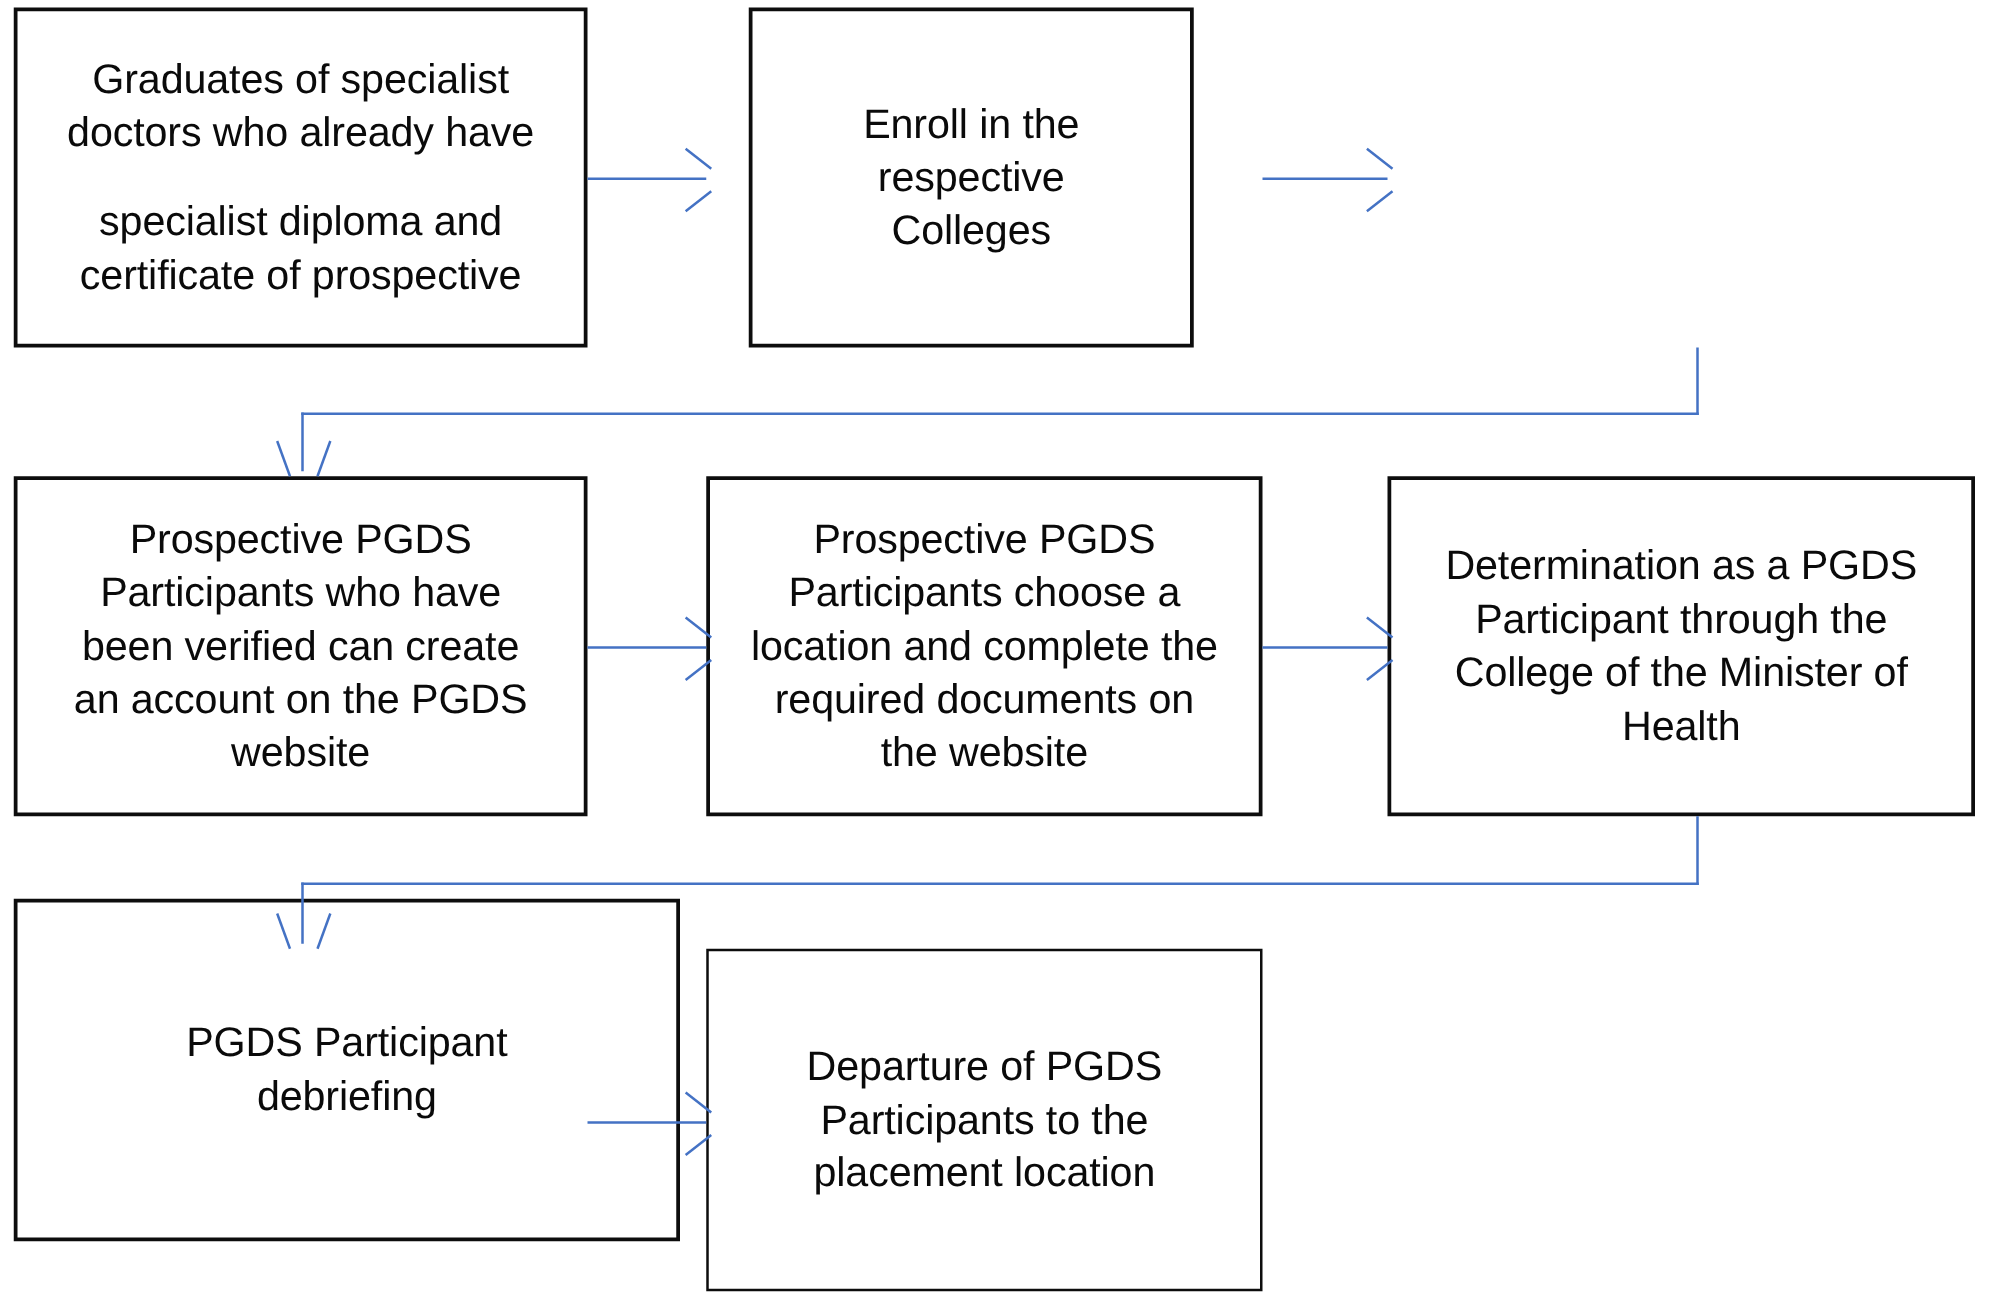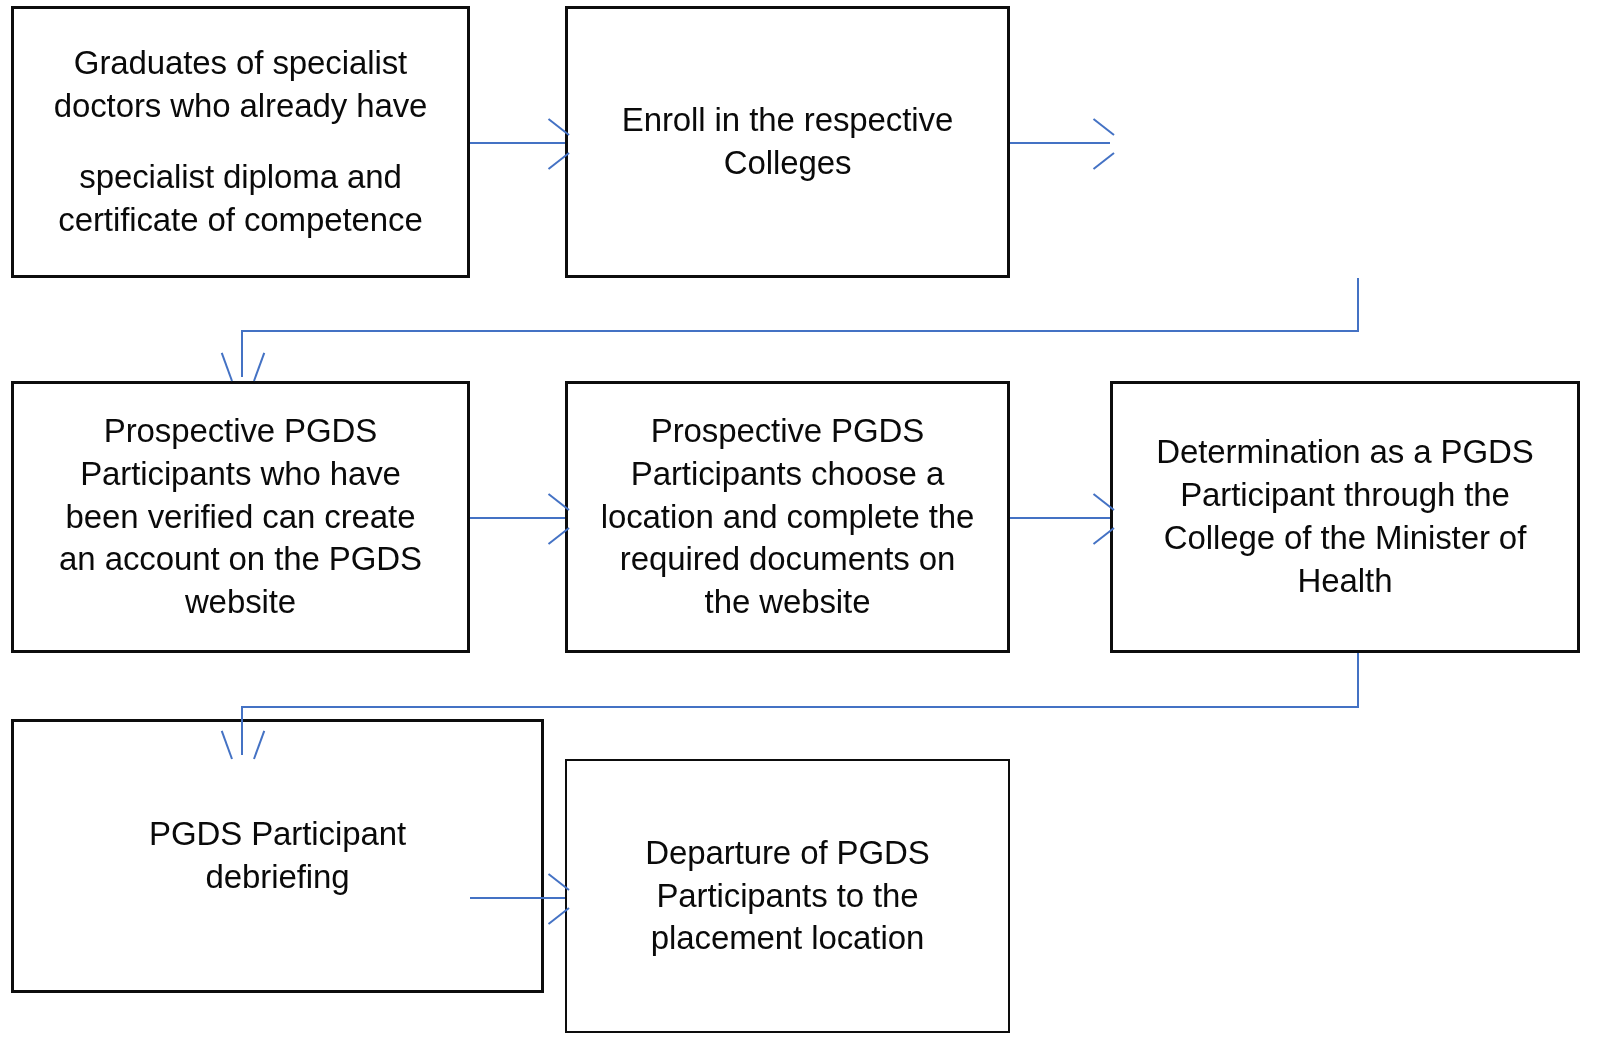--- a/index.html
+++ b/index.html
@@ -81,24 +81,24 @@
 </style>
 </head>
 <body>
 
 <div id="canvas">
 
   <div class="node" style="left:11px; top:6px; width:459px; height:272px;">
     <div class="node-text">Graduates of specialist
 doctors who already have</div>
     <div class="node-text">specialist diploma and
-certificate of competence</div>
+certificate of prospective</div>
   </div>
 
-  <div class="node" style="left:565px; top:6px; width:445px; height:272px;">
+  <div class="node" style="left:599px; top:6px; width:356px; height:272px;">
     <div class="node-text">Enroll in the respective
 Colleges</div>
   </div>
 
 
   <div class="node" style="left:11px; top:381px; width:459px; height:272px;">
     <div class="node-text">Prospective PGDS
 Participants who have
 been verified can create
 an account on the PGDS

